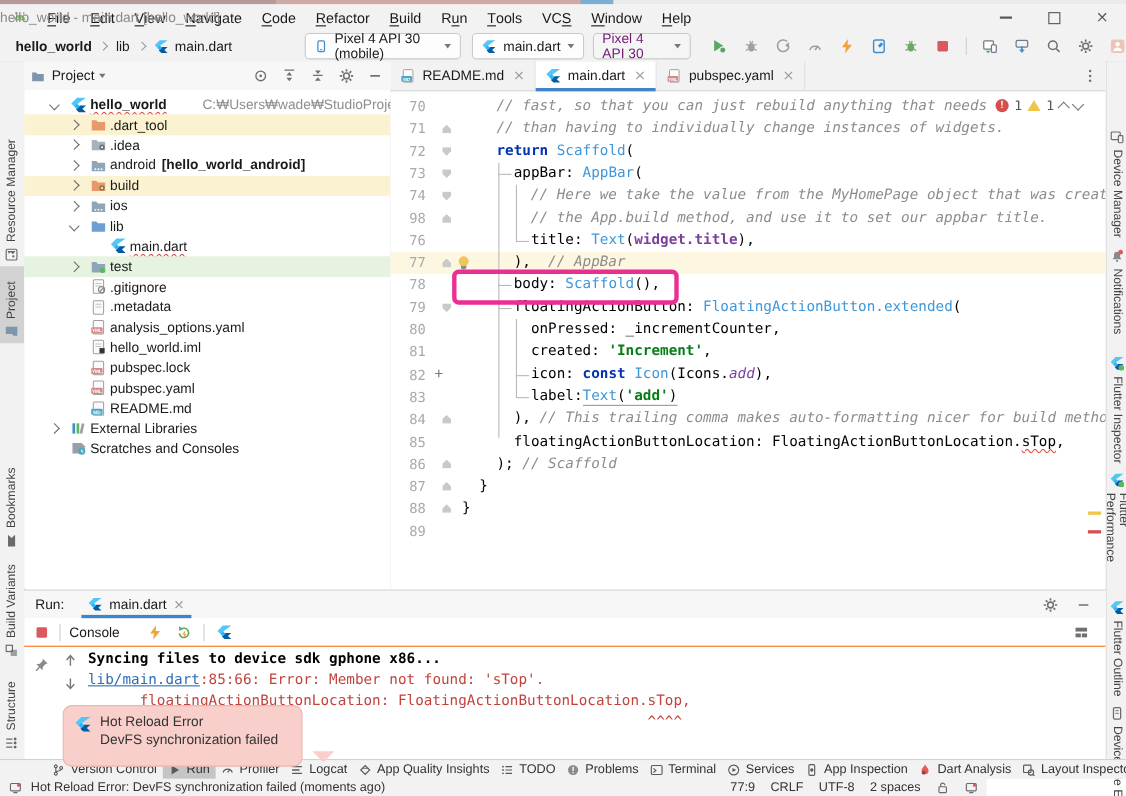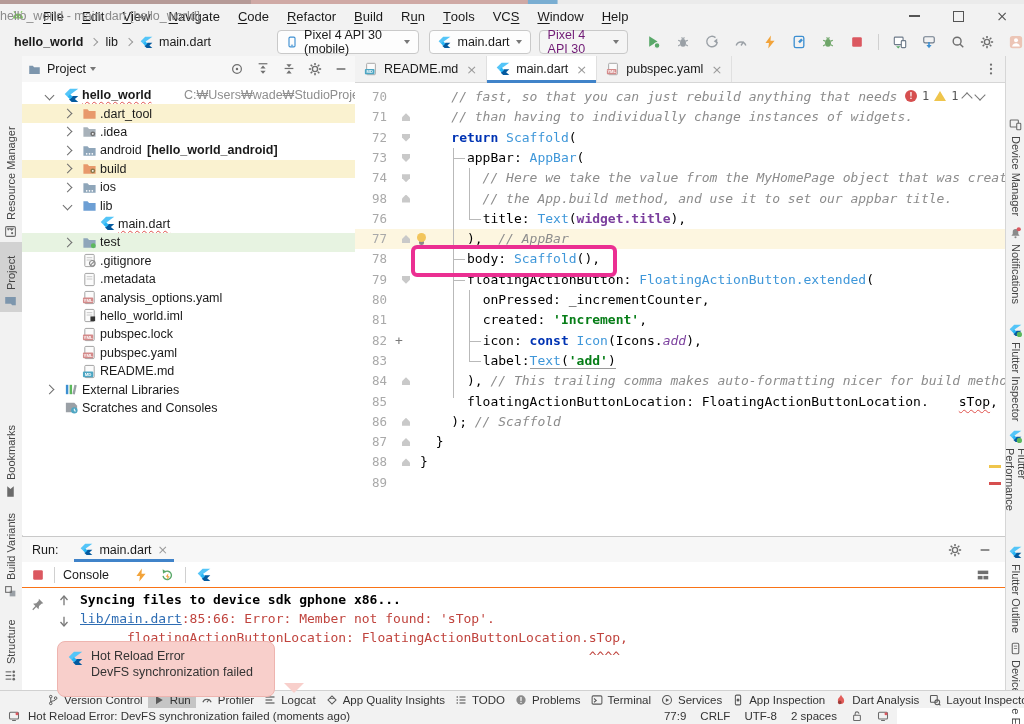--- a/index.html
+++ b/index.html
@@ -70,21 +70,21 @@
   .fold.down{clip-path:polygon(0 0,100% 0,100% 50%,50% 100%,0 50%);}
   .fold.up{clip-path:polygon(0 50%,50% 0,100% 50%,100% 100%,0 100%);}
   .codetext{position:absolute;left:65px;white-space:pre;}
   .s-p{color:#000;}
   .s-c{color:#8c8c8c;font-style:italic;}
   .s-k{color:#0033b3;font-weight:bold;}
   .s-t{color:#3f97d9;}
   .s-s{color:#067d17;font-weight:bold;}
   .s-f{color:#7a3e9d;font-weight:bold;}
   .s-m{color:#7a3e9d;font-style:italic;}
-  .s-e{color:#000;text-decoration:underline wavy #e0524d;text-decoration-thickness:1px;text-underline-offset:3px;margin-left:30px;}
+  .s-e{color:#000;text-decoration:underline wavy #e0524d;text-decoration-thickness:1px;text-underline-offset:3px;}
   .s-u{border-bottom:1px solid #9a9a9a;}
   #caret-line{position:absolute;left:0;width:650px;height:20.3px;background:#fdf6e0;}
   .guide{position:absolute;background:#b9b9b9;}
   #anno-box{position:absolute;border-radius:6px;}
   #insp-widget{position:absolute;left:544px;top:3px;height:20px;display:flex;align-items:center;gap:5px;background:#fff;padding:0 6px;font-size:12px;color:#555;border-radius:3px;}
   .err-ball{width:12px;height:12px;border-radius:50%;background:#d64f4f;color:#fff;font-size:9px;display:flex;align-items:center;justify-content:center;font-weight:bold;}
   .warn-tri{width:0;height:0;border-left:6px solid transparent;border-right:6px solid transparent;border-bottom:10px solid #efc54c;position:relative;}
   .mini-chev{width:7px;height:7px;border-right:1.6px solid #777;border-bottom:1.6px solid #777;}
   .mini-chev.up{transform:rotate(-135deg);margin-top:3px;}
   .mini-chev.dn{transform:rotate(45deg);margin-bottom:3px;}

